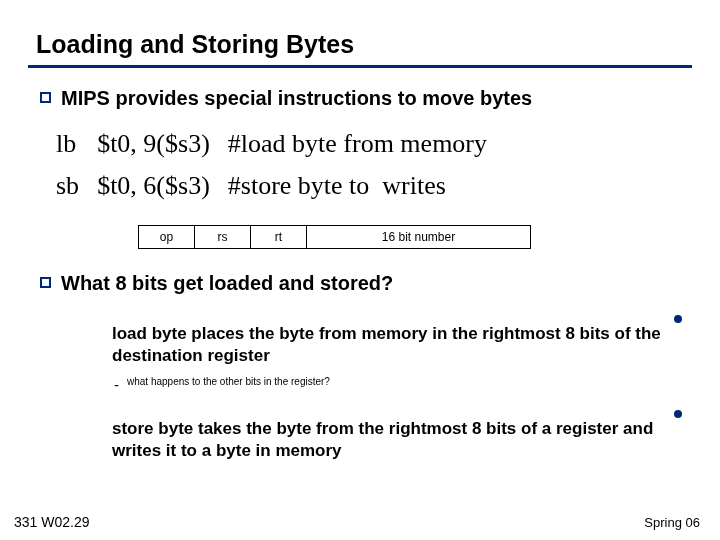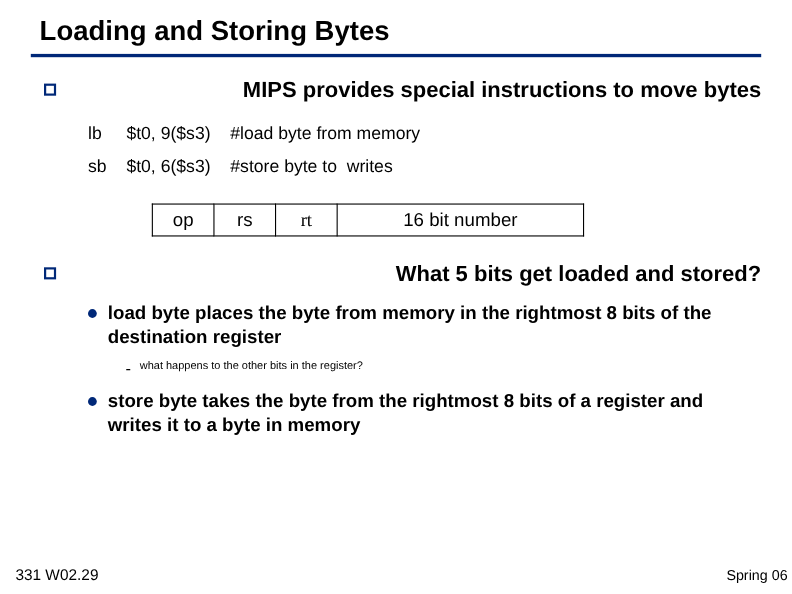--- a/index.html
+++ b/index.html
@@ -6,80 +6,80 @@
   body {
     width: 720px;
     height: 540px;
     background: #fff;
     font-family: Arial, Helvetica, sans-serif;
     color: #000;
     position: relative;
     overflow: hidden;
   }
   .slide {
-    padding: 14px 28px 0 28px;
+    padding: 30px 28px 0 28px;
   }
   .title {
     font-size: 25px;
     font-weight: bold;
     padding: 0 0 6px 8px;
   }
   .title-rule {
     border: none;
     border-top: 3px solid #002878;
     margin-bottom: 18px;
   }
   .bullet-row {
     display: flex;
     align-items: flex-start;
     margin: 6px 0 12px 12px;
-    justify-content: space-between;
   }
   .sq {
     width: 11px;
     height: 11px;
     border: 2px solid #002878;
     margin-top: 6px;
     margin-right: 10px;
     flex: 0 0 auto;
   }
   .bullet-text {
     font-size: 20px;
     font-weight: bold;
     line-height: 1.25;
   }
   .code-table {
-    margin: 10px 0 18px 52px;
-    font-family: Liberation Sans, sans-serif;
-    font-size: 16px;
+    margin: 10px 0 18px 28px;
+    font-family: Liberation Serif, serif;
+    font-size: 26px;
     border-collapse: collapse;
   }
   .code-table td {
     padding: 6px 18px 6px 0;
     white-space: pre;
     vertical-align: baseline;
   }
   .fmt-table {
     margin: 6px 0 22px 110px;
     border-collapse: collapse;
-    font-size: 17px;
+    font-size: 12px;
   }
   .fmt-table td {
     border: 1.5px solid #000;
     text-align: center;
     padding: 4px 0;
   }
   .fmt-table td:nth-child(1){ width: 56px; }
   .fmt-table td:nth-child(2){ width: 56px; }
-  .fmt-table td:nth-child(3){ width: 56px; font-family: Liberation Serif, serif; }
+  .fmt-table td:nth-child(3){ width: 56px; }
   .fmt-table td:nth-child(4){ width: 224px; }
   .sub-row {
     display: flex;
-    align-items: flex-start;
+    align-items: flex-end;
     margin: 4px 0 4px 52px;
+    flex-direction: column;
   }
   .dot {
     width: 8px;
     height: 8px;
     border-radius: 50%;
     background: #002878;
     margin-top: 7px;
     margin-right: 10px;
     flex: 0 0 auto;
   }
@@ -105,21 +105,21 @@
     line-height: 1.3;
   }
   .footer-left {
     position: absolute;
     left: 14px;
     bottom: 10px;
     font-size: 14px;
   }
   .footer-right {
     position: absolute;
-    right: 4px;
+    right: 20px;
     bottom: 10px;
     font-size: 13px;
     margin-left: 40px;
   }
 </style>
 </head>
 <body>
 
 <div class="slide">
 
@@ -152,21 +152,21 @@
       <td>op</td>
       <td>rs</td>
       <td>rt</td>
       <td>16 bit number</td>
     </tr>
   </tbody>
     </table>
 
   <div class="bullet-row">
     <span class="sq"></span>
-    <span class="bullet-text">What 5 bits get loaded and stored?</span>
+    <span class="bullet-text">What 8 bits get loaded and stored?</span>
   </div>
 
   <div class="sub-row">
     <span class="dot"></span>
     <span class="sub-text">load byte places the byte from memory in the rightmost 8 bits of the destination register</span>
   </div>
 
   <div class="dash-row">
     <span class="dash">-</span>
     <span class="dash-text">what happens to the other bits in the register?</span>

